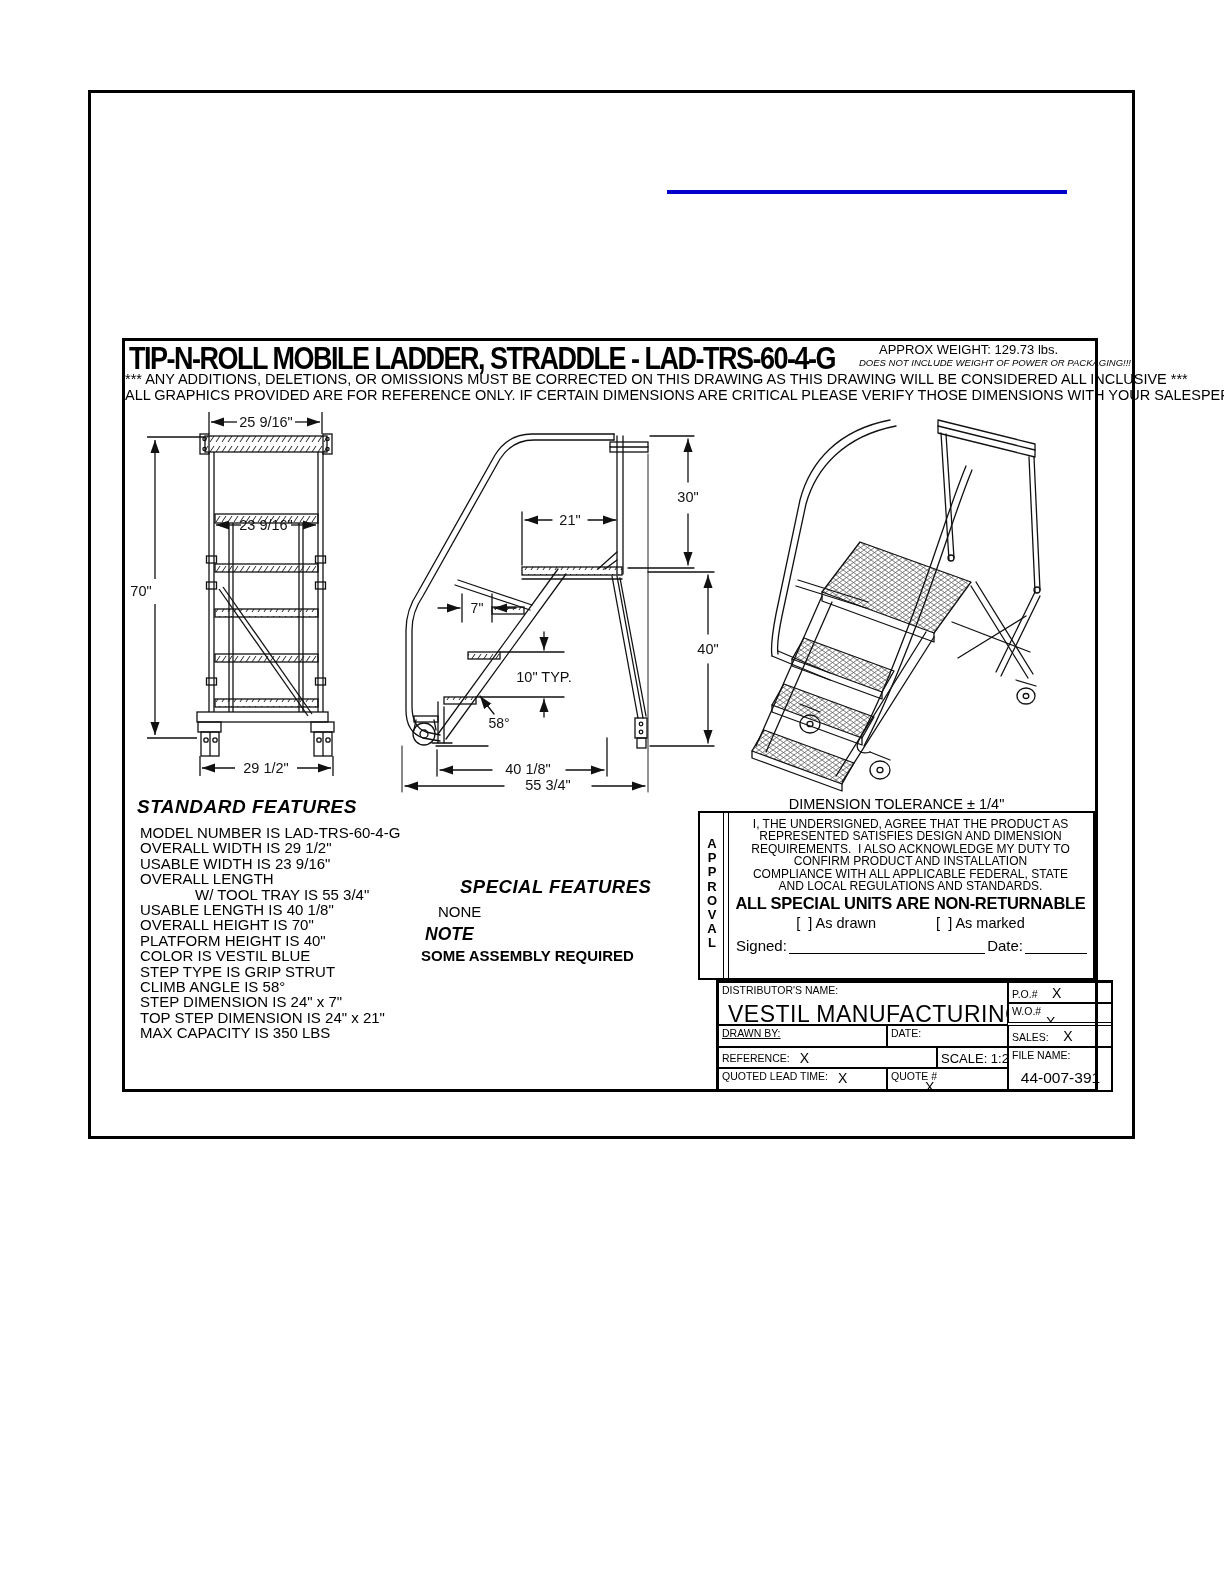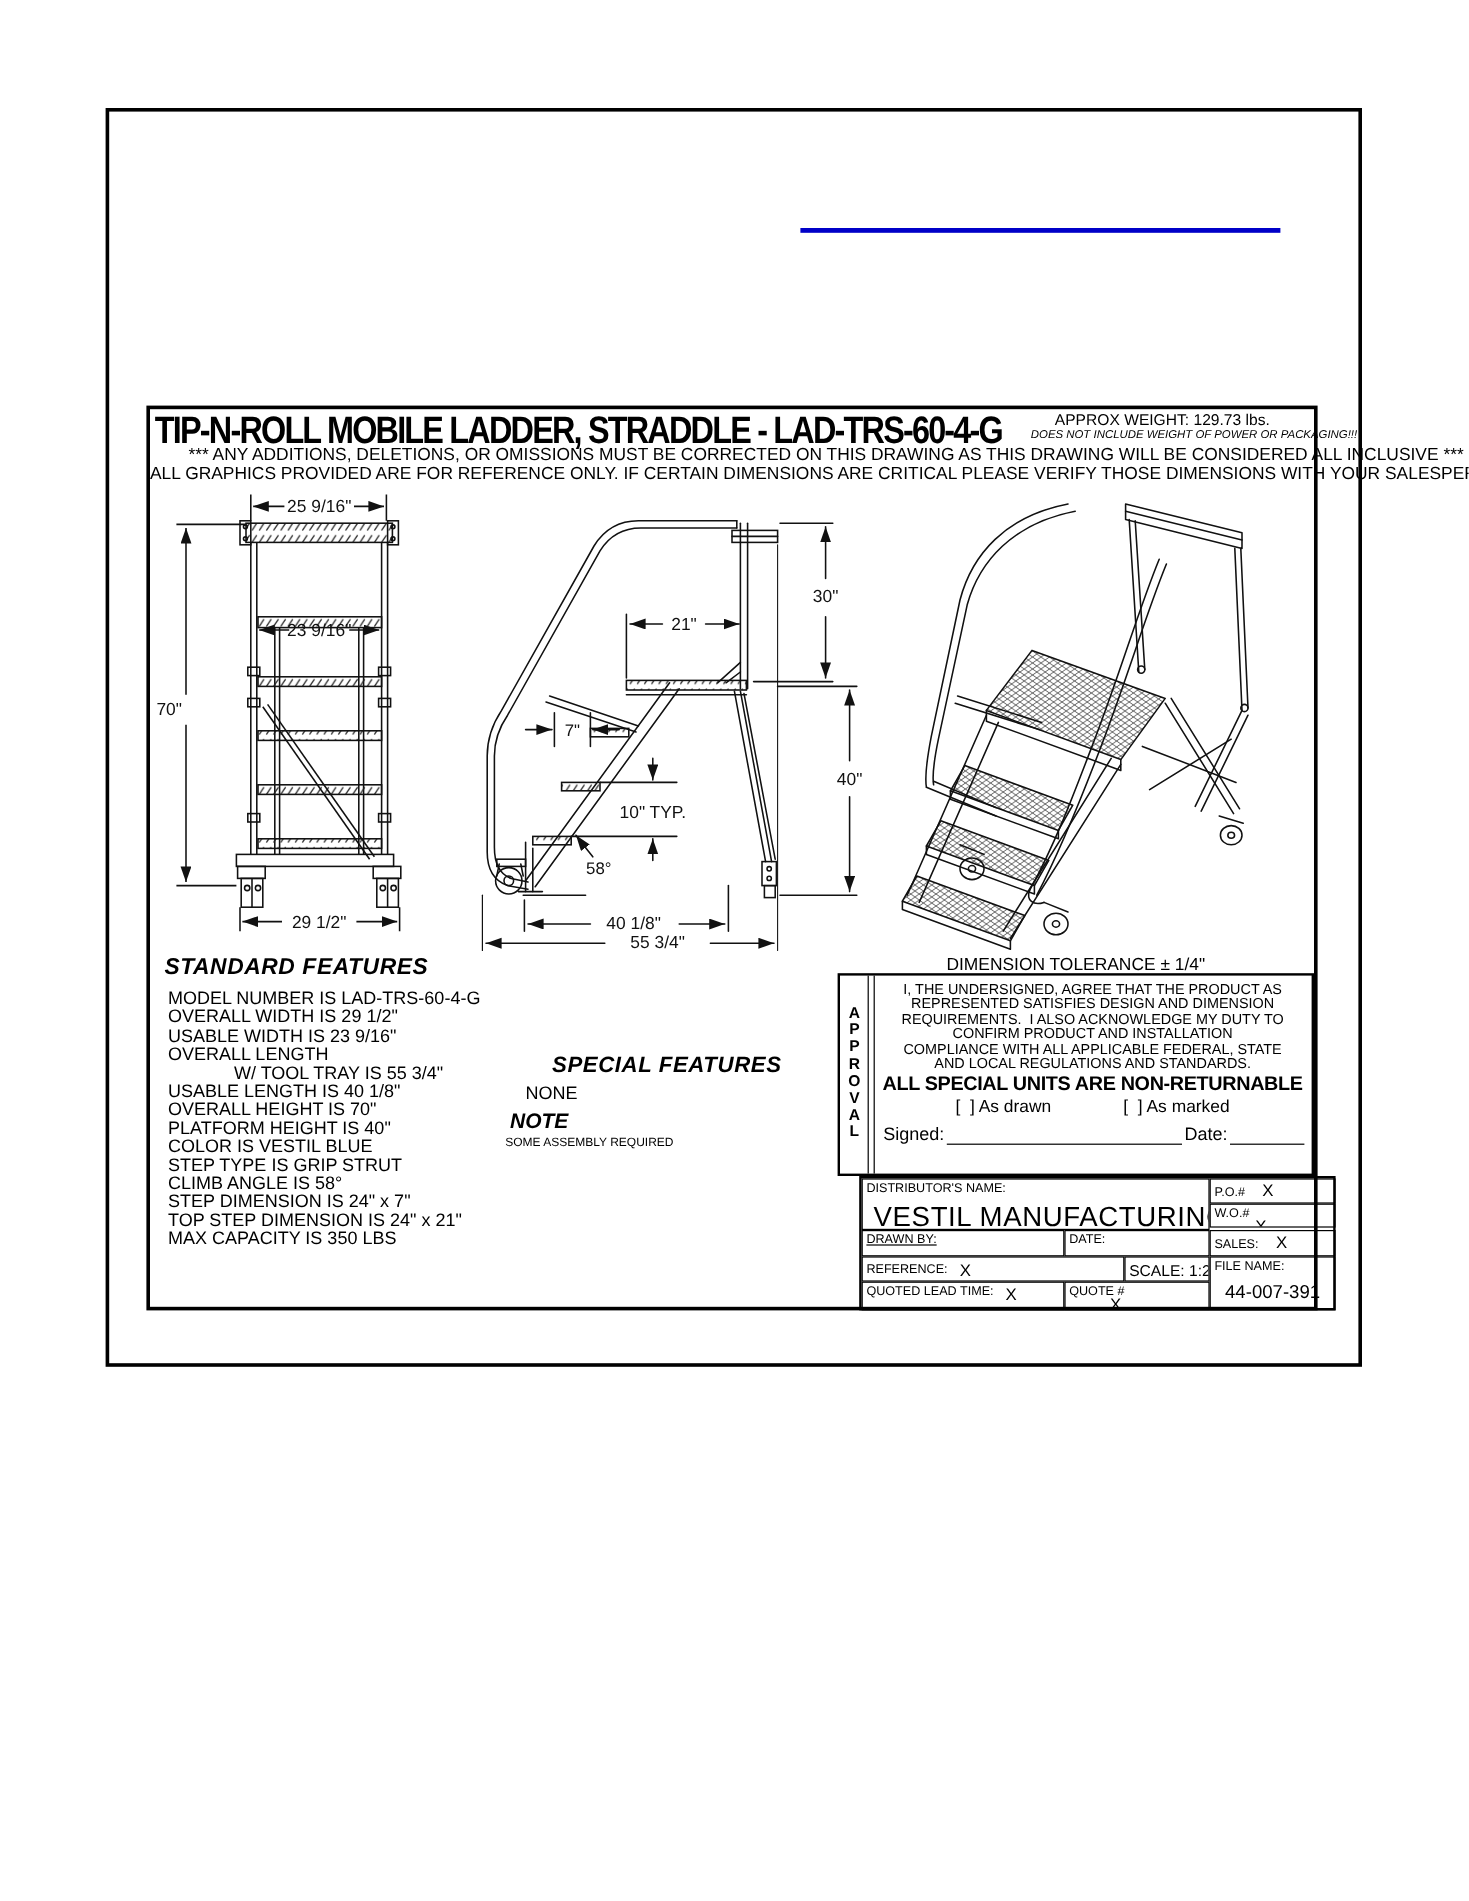--- a/index.html
+++ b/index.html
@@ -12,36 +12,36 @@
   #page-border { left:88px; top:90px; width:1047px; height:1049px; border:3px solid #000; }
   #blue-line  { left:667px; top:190px; width:400px; height:4px; background:#0000c8; }
   #frame      { left:122px; top:338px; width:976px; height:754px; border:3px solid #000; }
 
   
   #title { left:129px; top:341px; font-size:27px; font-weight:bold; letter-spacing:-1.5px;
            transform:scaleY(1.18); transform-origin:left top; white-space:nowrap; }
   #weight1 { left:879px; top:342px; font-size:13px; white-space:nowrap; }
   #weight2 { left:859px; top:357px; font-size:9.5px; font-style:italic; white-space:nowrap; }
   .warn { left:125px; width:970px; text-align:center; font-size:14.5px; white-space:nowrap; }
-  #warn1 { top:371px;padding-left:32px; } #warn2 { top:387px; }
+  #warn1 { top:371px; } #warn2 { top:387px; }
 
   
   #front-view { left:125px; top:404px; }
   #side-view  { left:392px; top:402px; }
   #iso-view   { left:738px; top:390px; }
   svg text { font-family:"Liberation Sans", sans-serif; fill:#111; }
 
   
   #sf-head { left:137px; top:796px; font-size:19px; font-weight:bold; font-style:italic; letter-spacing:0.5px; }
   #sf-list { left:140px; top:825px; font-size:15px; line-height:15.4px; white-space:nowrap; }
   #sf-list .indent { padding-left:55px; }
   #spf-head { left:428px; top:876px; font-size:18.5px; font-weight:bold; font-style:italic; letter-spacing:0.5px;margin-left:32px; }
   #spf-val  { left:438px; top:903px; font-size:15px; }
   #note-head { left:425px; top:924px; font-size:17.5px; font-weight:bold; font-style:italic; }
-  #note-val  { left:421px; top:947px; font-size:10px; }
+  #note-val  { left:421px; top:947px; font-size:15px;font-weight:bold; }
 
   
   #tol { left:698px; top:796px; width:397px; text-align:center; font-size:14.5px; }
   #approval-box { left:698px; top:811px; width:397px; height:169px; border:2px solid #000; }
   #appr-strip { position:absolute; left:0; top:0; bottom:0; width:24px; border-right:1px solid #000; }
   #appr-strip-line { position:absolute; left:28px; top:0; bottom:0; width:1px; background:#000; }
   #appr-letters { position:absolute; left:5px; top:24px; width:14px; font-size:13px; font-weight:bold;
                   line-height:14.2px; word-break:break-all; text-align:center; }
   #appr-body { position:absolute; left:32px; top:5px; right:4px; }
   .appr-line { text-align:center; font-size:12px; line-height:12.4px; }

